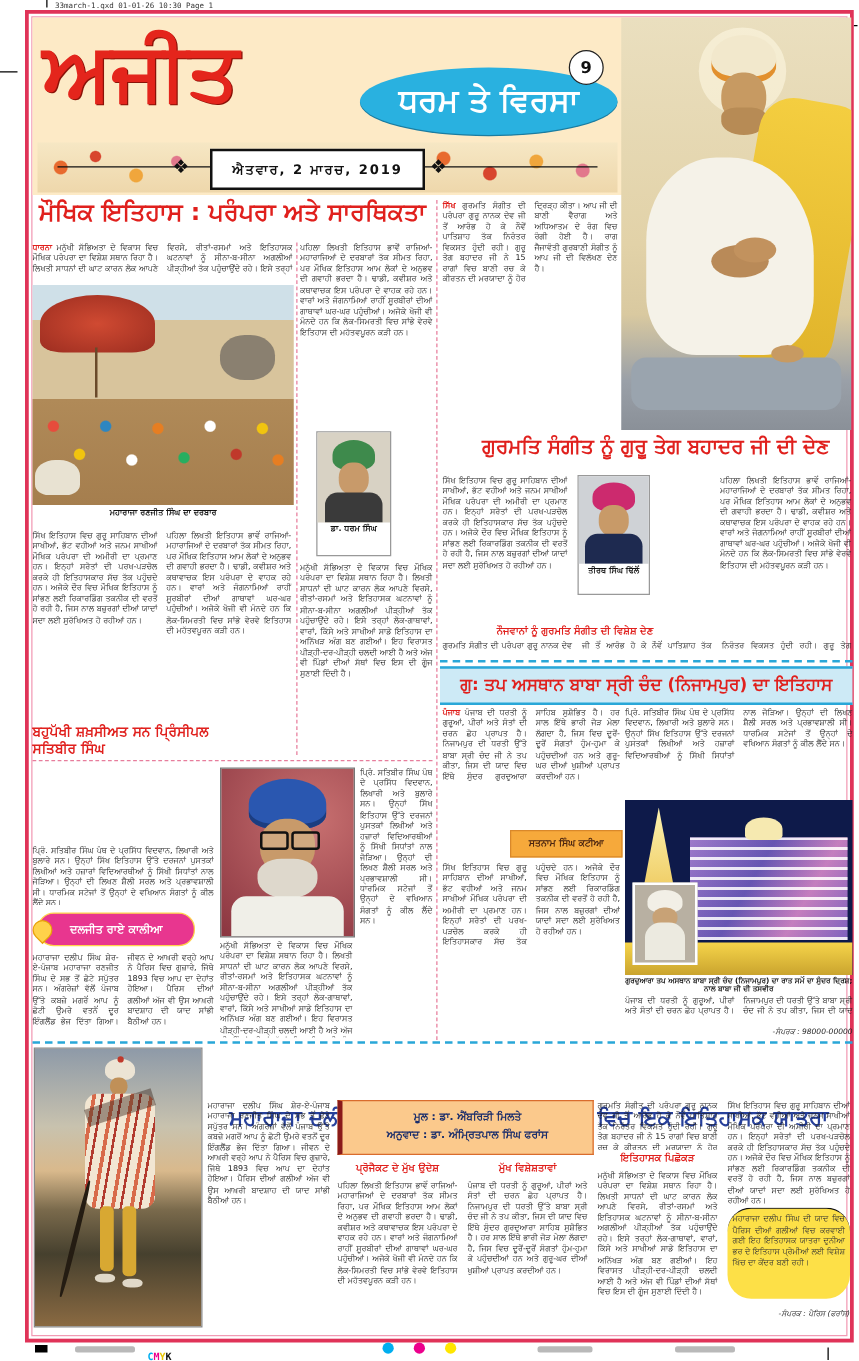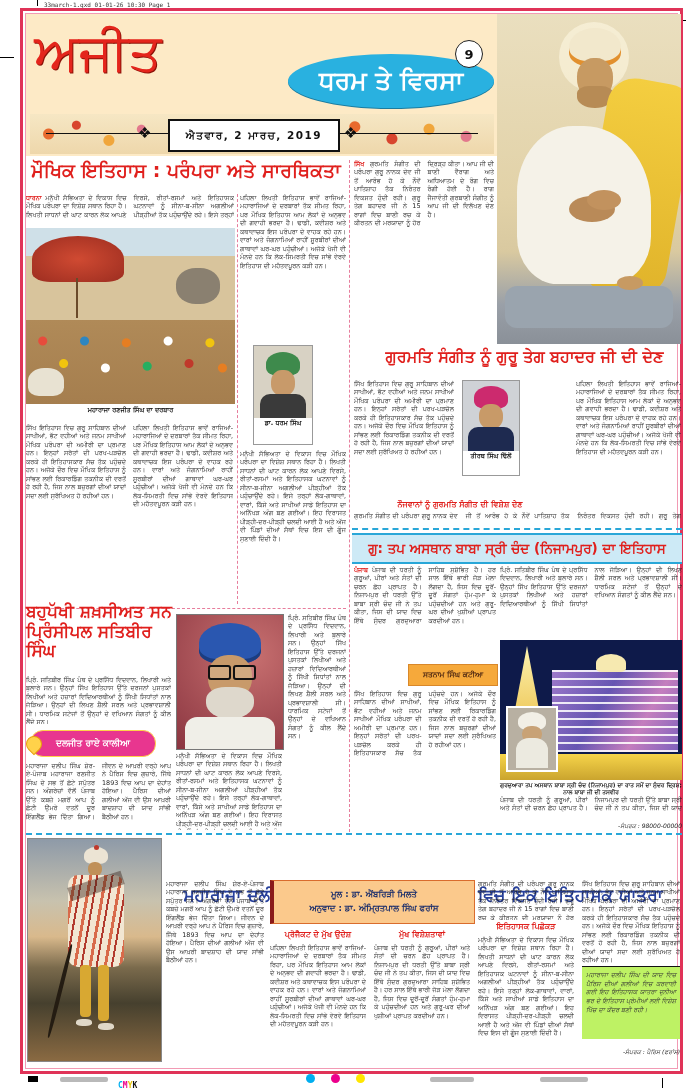--- a/index.html
+++ b/index.html
@@ -4,21 +4,21 @@
 <style>
   html,body{margin:0;padding:0;}
   body{width:687px;height:1089px;position:relative;background:#ffffff;
        font-family:"DejaVu Sans",sans-serif;overflow:hidden;}
   .abs{position:absolute;}
   .frame{left:20px;top:8px;width:657px;height:1060px;border:3px solid #e03358;
          box-shadow:inset 0 0 0 2px #ffffff, inset 0 0 0 3px #f29ab4;background:#fff;}
   .prepress{left:44px;top:1px;font-family:"DejaVu Sans Mono",monospace;font-size:6px;color:#333;}
   .crop{background:#000;}
   .masthead{left:26px;top:14px;width:645px;height:142px;background:#fdeac6;}
-  .title{left:34px;top:26px;font-size:52px;line-height:1;font-weight:normal;color:#e4251c;
+  .title{left:34px;top:26px;font-size:64px;line-height:1;font-weight:bold;color:#e4251c;
          text-shadow:1px 1px 0 #8a1208;}
   .oval{left:288px;top:54px;width:206px;height:54px;background:#29b1e0;border-radius:50%;
         display:flex;align-items:center;justify-content:center;color:#fff;font-weight:bold;
         font-size:25px;box-shadow:0 1px 0 #1b7ca0;}
   .pgnum{left:455px;top:40px;width:26px;height:26px;border-radius:50%;background:#fff;
          border:1.5px solid #222;display:flex;align-items:center;justify-content:center;
          font-size:13px;font-weight:bold;color:#111;z-index:6;}
   .flowerstrip{left:30px;top:114px;width:464px;height:40px;
     background-image:
       radial-gradient(circle at 4% 50%, #e86a2e 5px, transparent 6px),
@@ -53,22 +53,22 @@
   .dashv-pink{border-left:1px dashed #e77d9c;}
   .authorbox-pink{background:#e8368f;border:1px solid #ffd24a;border-radius:13px;color:#fff;
         font-weight:bold;font-size:9px;display:flex;align-items:center;justify-content:center;}
   .drop{width:14px;height:14px;background:#ffd24a;border-radius:50% 50% 50% 0;
         transform:rotate(-45deg);position:absolute;left:-5px;top:5px;border:1px solid #e8a00a;}
   .authorbox-orange{background:#f6a93b;color:#4a2410;font-weight:bold;font-size:7.5px;
         display:flex;align-items:center;justify-content:center;border:1px solid #d9882a;}
   .creditbox{background:#fbc98c;border:1px solid #d96c2d;border-left:4px solid #8a1a1a;
         color:#1a2d6b;font-weight:bold;font-size:8.5px;text-align:center;line-height:1.6;
         display:flex;flex-direction:column;justify-content:center;}
-  .quotebox{background:#bef264;border-top:1px solid #111;font-style:italic;font-size:6.4px;
-        color:#333;line-height:1.35;padding:4px;text-align:justify;}
+  .quotebox{background:#fde047;border-top:1px solid #111;font-size:6.4px;
+        color:#333;line-height:1.35;padding:4px;text-align:justify;border-radius:19px;}
   .contact{font-size:6px;font-style:italic;color:#222;text-align:right;}
   .mark-dot{width:9px;height:9px;border-radius:50%;}
   .cmyk-letter{font-size:8px;font-weight:bold;font-family:"DejaVu Sans Mono",monospace;}
   .smudge{background:#b9b9b9;height:5px;border-radius:2px;}
 </style>
 </head>
 <body>
 
 <div class="abs prepress">33march-1.qxd  01-01-26  10:30  Page 1</div>
 <div class="abs crop" style="left:0;top:57px;width:14px;height:1px;"></div>
@@ -196,21 +196,21 @@
   <div class="abs" style="left:6px;bottom:8px;width:48px;height:62px;border:2px solid #fff;background:#b8b0a2;overflow:hidden;">
     <div class="abs" style="left:10px;top:4px;width:28px;height:18px;background:#f2efe6;border-radius:50% 50% 35% 35%;"></div>
     <div class="abs" style="left:14px;top:18px;width:20px;height:16px;background:#c8a276;border-radius:45%;"></div>
     <div class="abs" style="left:8px;top:30px;width:32px;height:30px;background:#eceae0;border-radius:40% 40% 0 0;"></div>
   </div>
 </div>
 <div class="abs caption" style="left:500px;top:782px;width:182px;font-size:5.8px;">ਗੁਰਦੁਆਰਾ ਤਪ ਅਸਥਾਨ ਬਾਬਾ ਸ੍ਰੀ ਚੰਦ (ਨਿਜਾਮਪੁਰ) ਦਾ ਰਾਤ ਸਮੇਂ ਦਾ ਸੁੰਦਰ ਦ੍ਰਿਸ਼; ਨਾਲ ਬਾਬਾ ਜੀ ਦੀ ਤਸਵੀਰ</div>
 <div class="abs body-text cols2" style="left:500px;top:796px;width:182px;height:24px;">ਪੰਜਾਬ ਦੀ ਧਰਤੀ ਨੂੰ ਗੁਰੂਆਂ, ਪੀਰਾਂ ਅਤੇ ਸੰਤਾਂ ਦੀ ਚਰਨ ਛੋਹ ਪ੍ਰਾਪਤ ਹੈ। ਨਿਜਾਮਪੁਰ ਦੀ ਧਰਤੀ ਉੱਤੇ ਬਾਬਾ ਸ੍ਰੀ ਚੰਦ ਜੀ ਨੇ ਤਪ ਕੀਤਾ, ਜਿਸ ਦੀ ਯਾਦ ਵਿਚ ਇੱਥੇ ਸੁੰਦਰ ਗੁਰਦੁਆਰਾ ਸਾਹਿਬ ਸੁਸ਼ੋਭਿਤ ਹੈ। ਹਰ ਸਾਲ ਇੱਥੇ ਭਾਰੀ ਜੋੜ ਮੇਲਾ ਲੱਗਦਾ ਹੈ, ਜਿਸ ਵਿਚ ਦੂਰੋਂ-ਦੂਰੋਂ ਸੰਗਤਾਂ ਹੁੰਮ-ਹੁਮਾ ਕੇ ਪਹੁੰਚਦੀਆਂ ਹਨ ਅਤੇ ਗੁਰੂ-ਘਰ ਦੀਆਂ ਖੁਸ਼ੀਆਂ ਪ੍ਰਾਪਤ ਕਰਦੀਆਂ ਹਨ।</div>
 <div class="abs contact" style="left:560px;top:822px;width:122px;">-ਸੰਪਰਕ : 98000-00000</div>
 
-<div class="abs hl-red" style="left:26px;top:602px;width:148px;font-size:17px;">ਬਹੁਪੱਖੀ ਸ਼ਖ਼ਸੀਅਤ ਸਨ ਪ੍ਰਿੰਸੀਪਲ ਸਤਿਬੀਰ ਸਿੰਘ</div>
+<div class="abs hl-red" style="left:26px;top:580px;width:148px;font-size:11px;">ਬਹੁਪੱਖੀ ਸ਼ਖ਼ਸੀਅਤ ਸਨ ਪ੍ਰਿੰਸੀਪਲ ਸਤਿਬੀਰ ਸਿੰਘ</div>
 
 <div class="abs photo" style="left:176px;top:614px;width:106px;height:134px;border:1px solid #777;
             background:radial-gradient(circle at 70% 30%, #c87070, #8a3540);">
   <div class="abs" style="left:22px;top:8px;width:62px;height:40px;background:#2a57b0;border-radius:50% 50% 30% 30%;box-shadow:inset 0 -4px 0 #1c3d80;"></div>
   <div class="abs" style="left:31px;top:40px;width:44px;height:44px;background:#c89a6a;border-radius:45%;"></div>
   <div class="abs" style="left:31px;top:50px;width:19px;height:11px;border:2px solid #111;border-radius:3px;background:rgba(255,255,255,.15);"></div>
   <div class="abs" style="left:56px;top:50px;width:19px;height:11px;border:2px solid #111;border-radius:3px;background:rgba(255,255,255,.15);"></div>
   <div class="abs" style="left:29px;top:72px;width:48px;height:32px;background:#ded8cc;border-radius:40% 40% 50% 50%;"></div>
   <div class="abs" style="left:8px;top:102px;width:90px;height:32px;background:#f0efe8;border-radius:12px 12px 0 0;"></div>
 </div>

